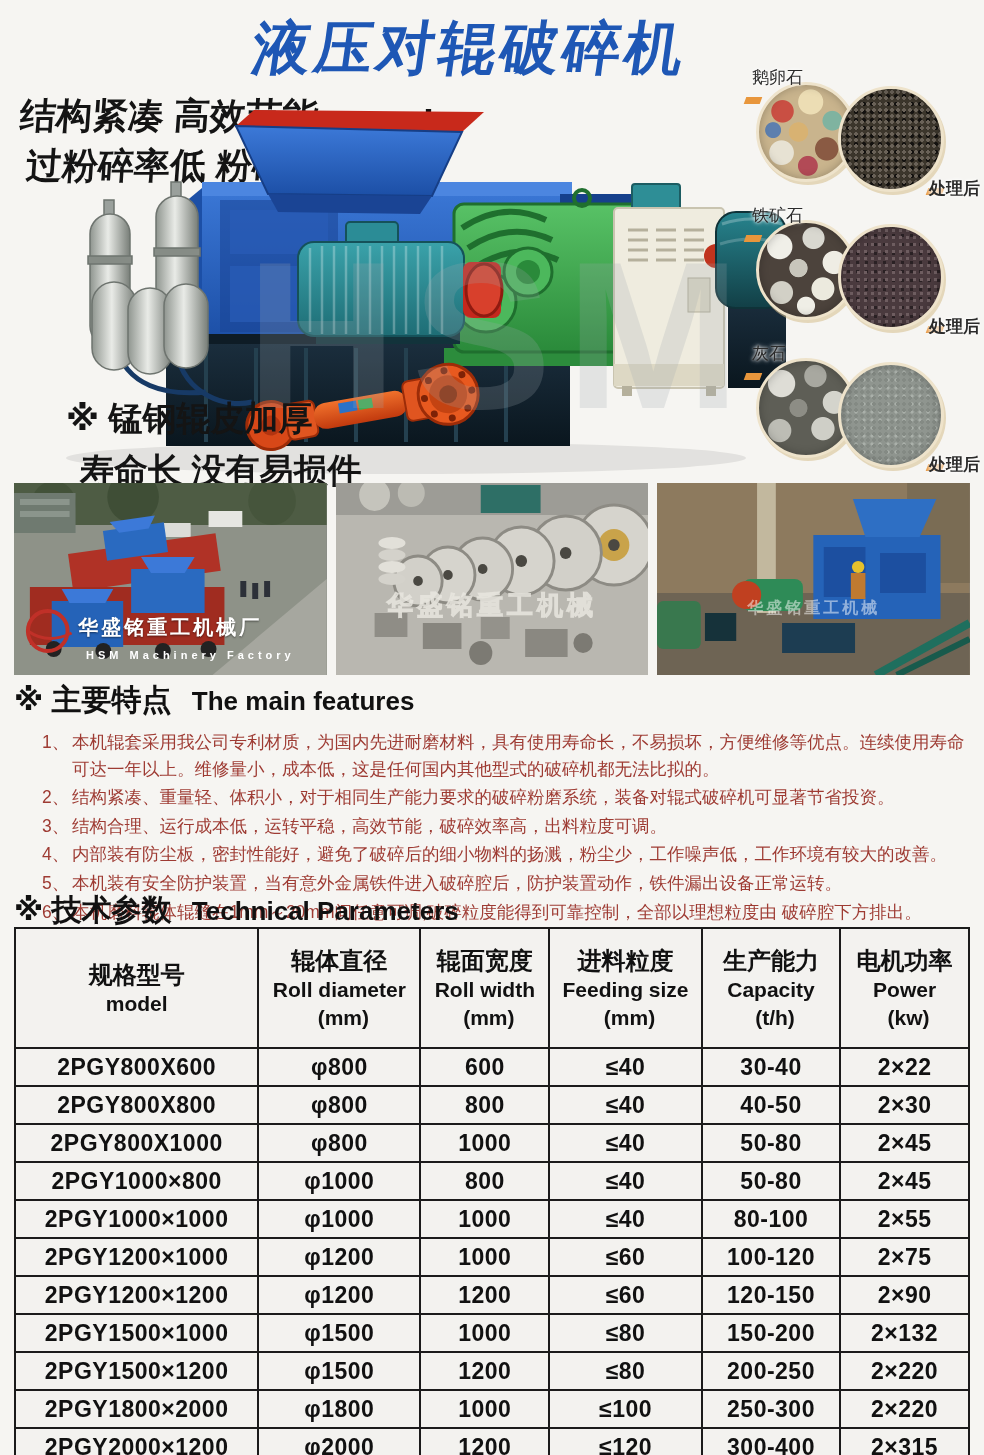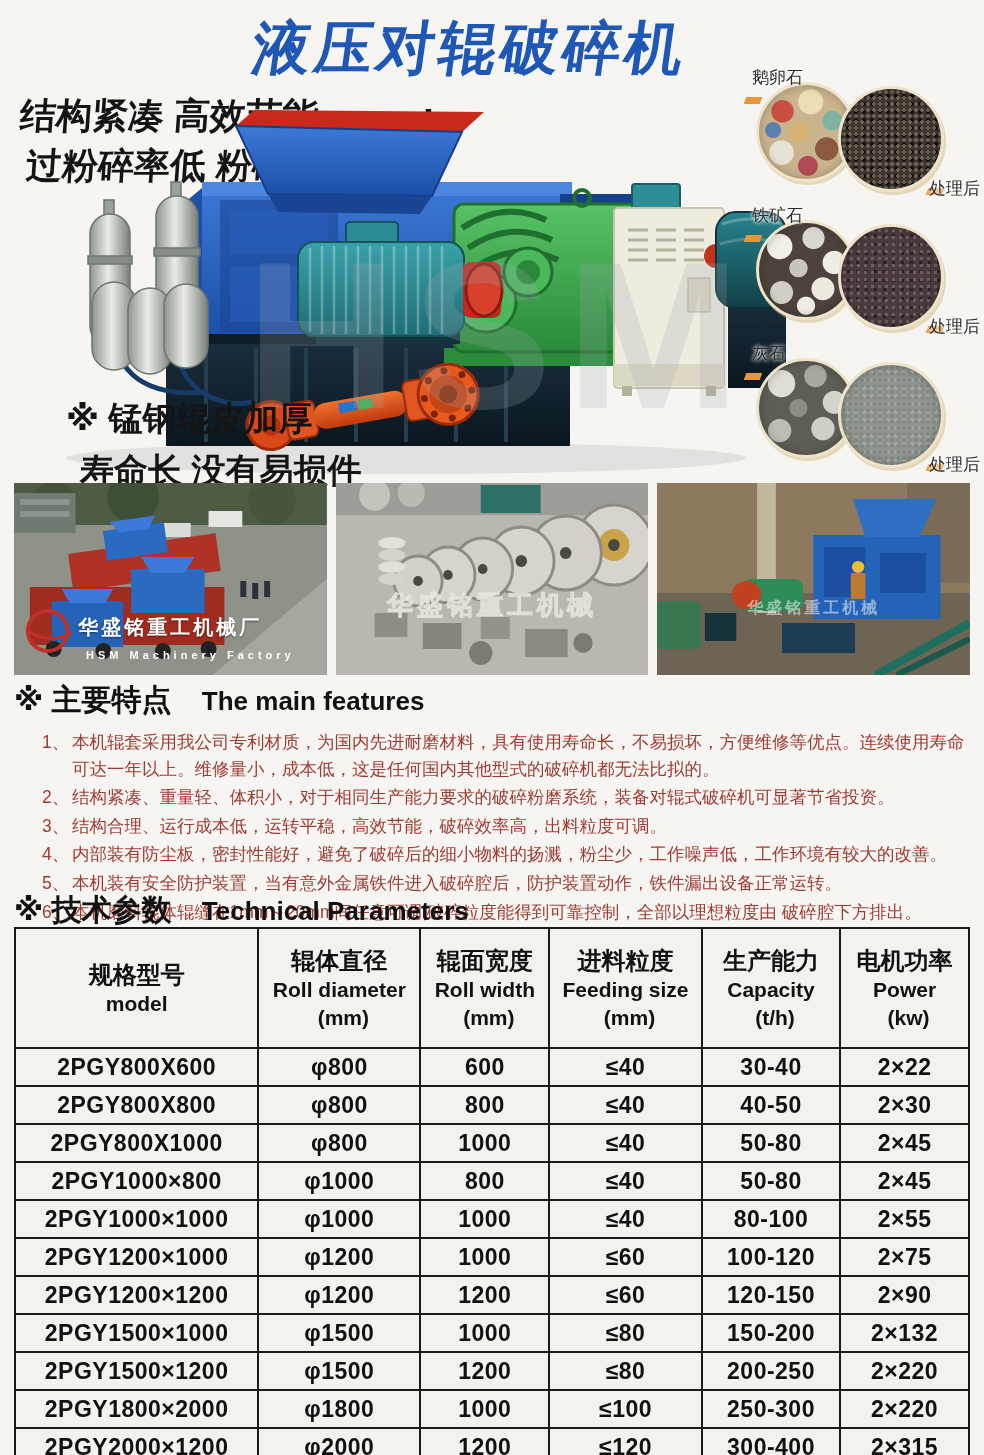--- a/index.html
+++ b/index.html
@@ -24,21 +24,21 @@
 
   
   .materials{position:absolute;top:64px;right:0;width:234px;height:420px;}
   .mat-group{position:relative;height:138px;}
   .mat-name{position:absolute;left:2px;top:2px;font-size:17px;font-weight:400;color:#2b2b2b;
             text-shadow:0 0 3px #fff,0 0 5px #fff;z-index:3;}
   .circle{position:absolute;border-radius:50%;border:3px solid #eee3cb;
           box-shadow:2px 3px 0 rgba(214,190,140,.55), inset 0 0 10px rgba(0,0,0,.25);}
   .before{left:6px;top:18px;width:94px;height:94px;z-index:1;}
   .after{left:88px;top:22px;width:100px;height:100px;z-index:2;}
-  .after-label{position:absolute;right:4px;bottom:2px;font-size:17px;font-weight:400;color:#2b2b2b;
+  .after-label{position:absolute;right:4px;bottom:2px;font-size:17px;font-weight:700;color:#2b2b2b;
                text-shadow:0 0 3px #fff,0 0 5px #fff;z-index:3;}
   .tag{position:absolute;width:16px;height:7px;background:#e8963c;transform:skewX(-20deg);z-index:3;}
   .tag1{left:-14px;top:12px;}
   .tag2{right:-2px;bottom:-6px;}
   
   .m0 .before{background:
     radial-gradient(circle at 25% 28%,#c94f43 0 11%,transparent 12%),
     radial-gradient(circle at 55% 18%,#ecddb4 0 13%,transparent 14%),
     radial-gradient(circle at 78% 38%,#7fb3a0 0 10%,transparent 11%),
     radial-gradient(circle at 42% 50%,#d8b272 0 13%,transparent 14%),
@@ -78,21 +78,21 @@
   .ph-wm{position:absolute;left:0;right:0;text-align:center;color:#fff;font-weight:700;z-index:2;}
   .p1cn{bottom:34px;font-size:20px;letter-spacing:3px;text-shadow:0 1px 2px rgba(0,0,0,.5);}
   .p1en{bottom:14px;font-size:11px;letter-spacing:4px;margin-left:40px;}
   .p2cn{bottom:52px;font-size:26px;letter-spacing:4px;color:transparent;
         -webkit-text-stroke:1px #e9e7e0;opacity:.85;}
   .p3cn{bottom:56px;font-size:16px;letter-spacing:3px;opacity:.5;}
 
   
   .features{position:absolute;top:680px;left:14px;width:958px;}
   .sec-head{font-size:30px;font-weight:900;color:#111;white-space:nowrap;}
-  .sec-head .en{font-size:26px;font-weight:700;margin-left:22px;}
+  .sec-head .en{font-size:26px;font-weight:700;margin-left:12px;}
   .feat-list{margin:8px 0 0 28px;padding:0;list-style:none;}
   .feat-list li{position:relative;padding-left:30px;color:#9e3b33;font-size:17.5px;
                 line-height:1.52;margin-bottom:2px;}
   .feat-list .num{position:absolute;left:0;top:0;}
   .params-head{position:absolute;top:890px;left:14px;}
 
   
   .spec-table{position:absolute;top:927px;left:14px;width:956px;border-collapse:collapse;
               table-layout:fixed;background:#f3f2ef;}
   .spec-table th,.spec-table td{border:2.5px solid #1b1b1b;text-align:center;vertical-align:middle;

